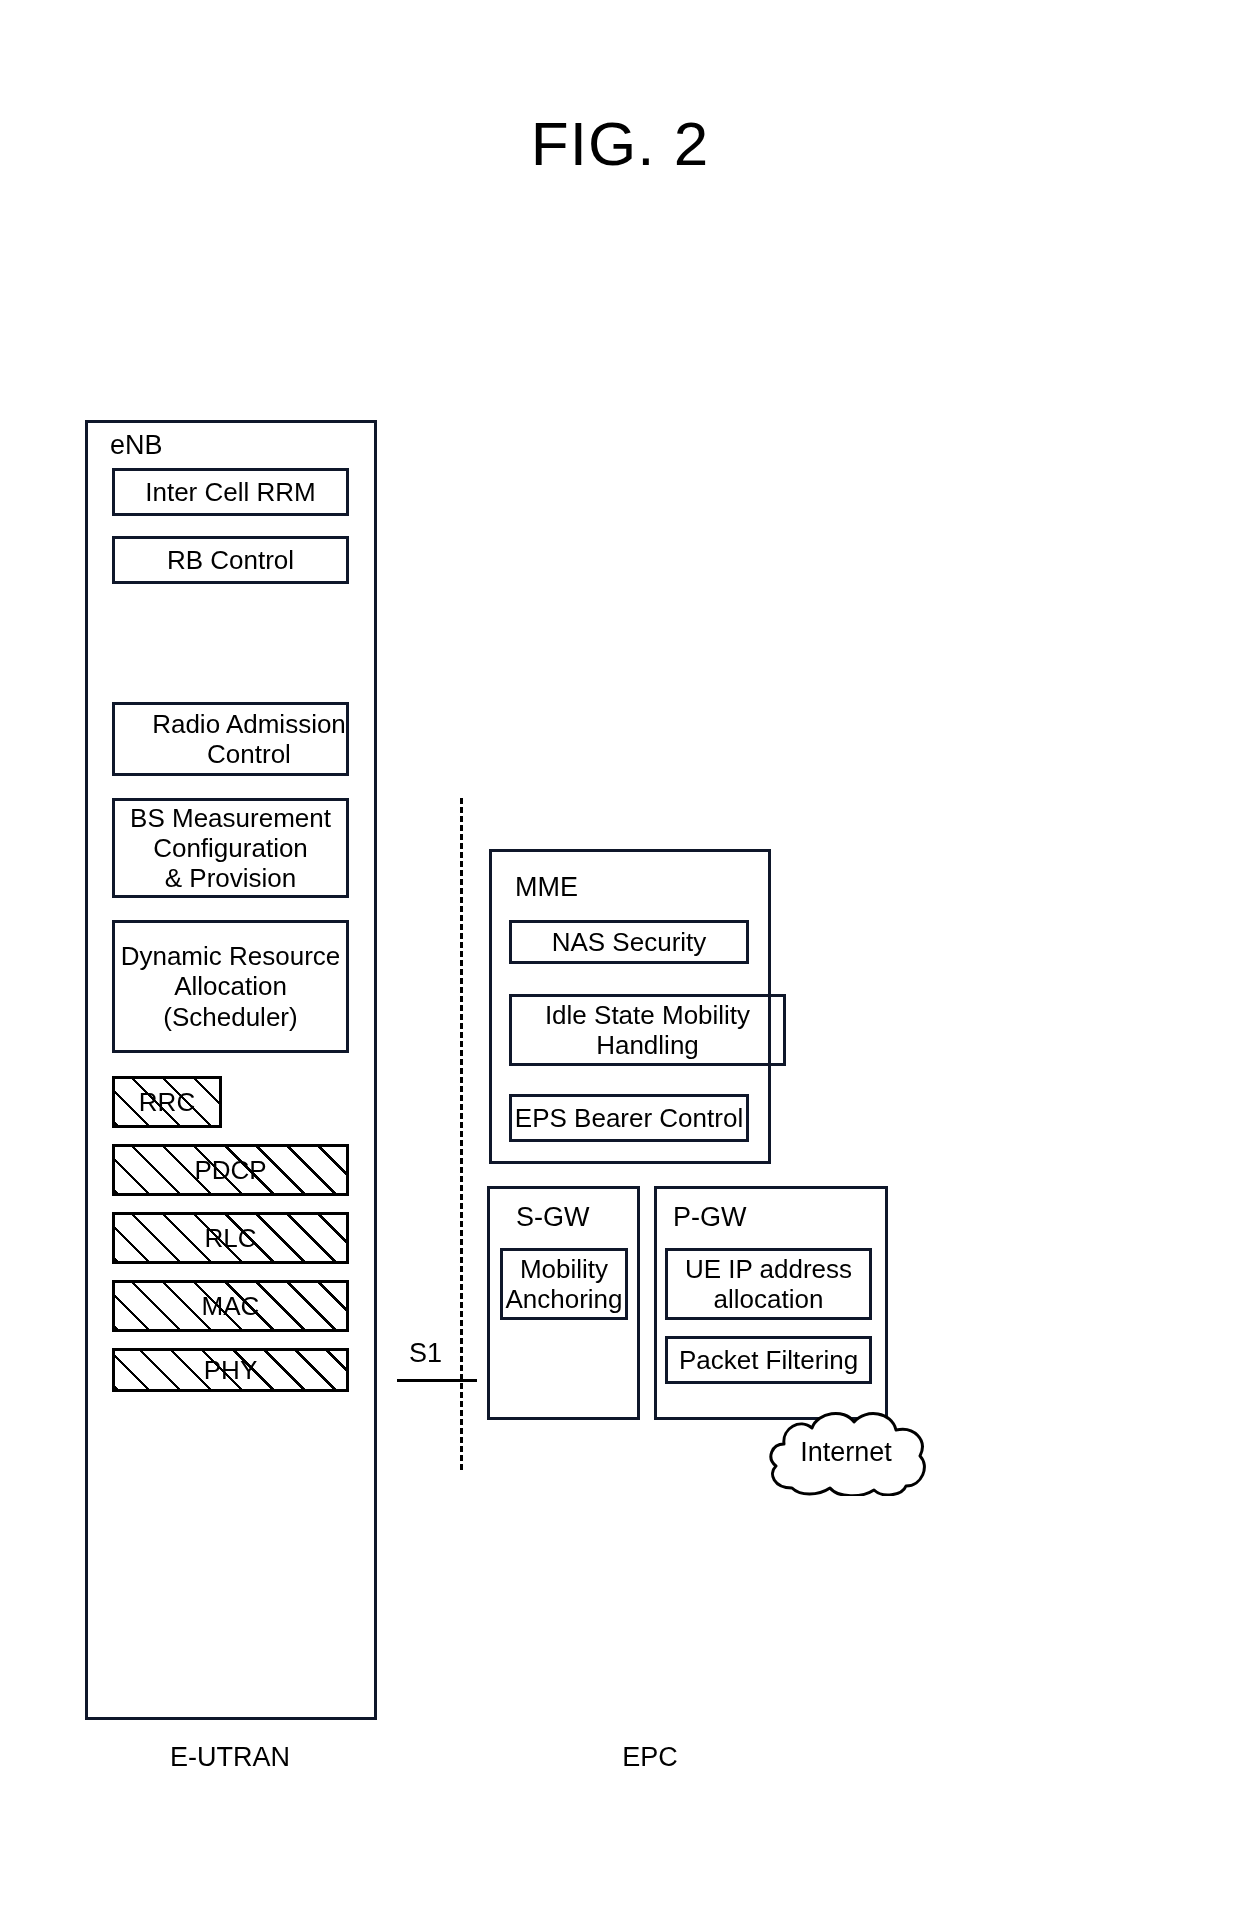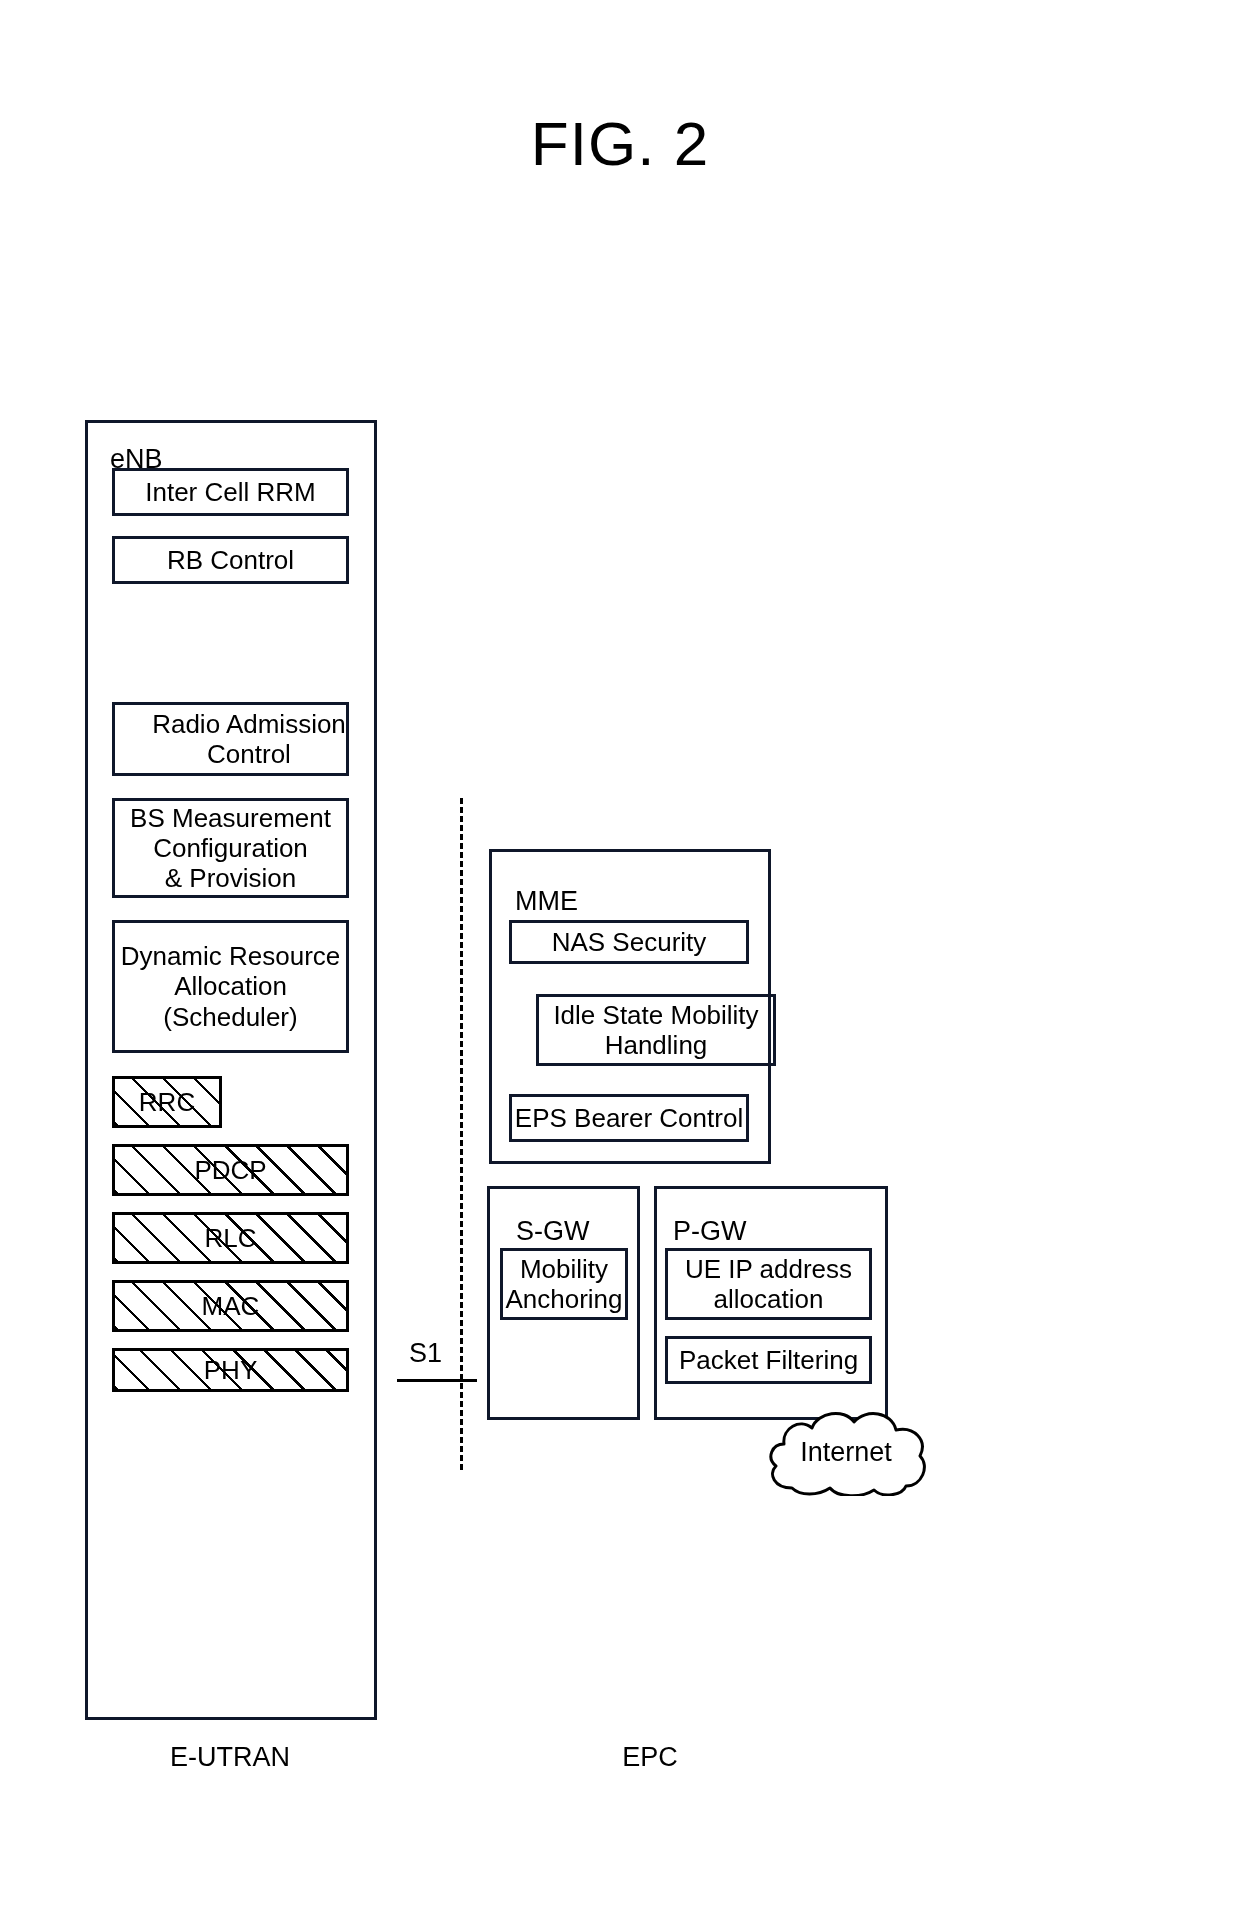--- a/index.html
+++ b/index.html
@@ -55,21 +55,20 @@
     text-align: center;
     font-size: 26px;
     line-height: 1.16;
     white-space: pre-line;
   }
   .group-label {
     position: absolute;
     font-size: 27px;
     line-height: 1;
     white-space: nowrap;
-    margin-top: 14px;
   }
 
   
   .hatch-box {
     position: absolute;
     box-sizing: border-box;
     border: 3px solid #000;
     display: flex;
     align-items: center;
     justify-content: center;
@@ -191,21 +190,21 @@
 
   <div class="s1-line" style="left:397px; top:1379px; width:80px;"></div>
   <div class="s1-label" style="left:409px; top:1340px;">S1</div>
 
   <div class="box outer-box" style="left:489px; top:849px; width:282px; height:315px;"></div>
 
   <div class="group-label" style="left:515px; top:874px;">MME</div>
 
   <div class="box inner-box" style="left:509px; top:920px; width:240px; height:44px;">NAS Security</div>
 
-  <div class="box inner-box" style="left:509px; top:994px; width:240px; height:72px;margin-left:27px;">Idle State Mobility
+  <div class="box inner-box" style="left:509px; top:994px; width:277px; height:72px;">Idle State Mobility
 Handling</div>
 
   <div class="box inner-box" style="left:509px; top:1094px; width:240px; height:48px;">EPS Bearer Control</div>
 
   <div class="box outer-box" style="left:487px; top:1186px; width:153px; height:234px;"></div>
 
   <div class="group-label" style="left:516px; top:1204px;">S-GW</div>
 
   <div class="box inner-box" style="left:500px; top:1248px; width:128px; height:72px;">Mobility
 Anchoring</div>

